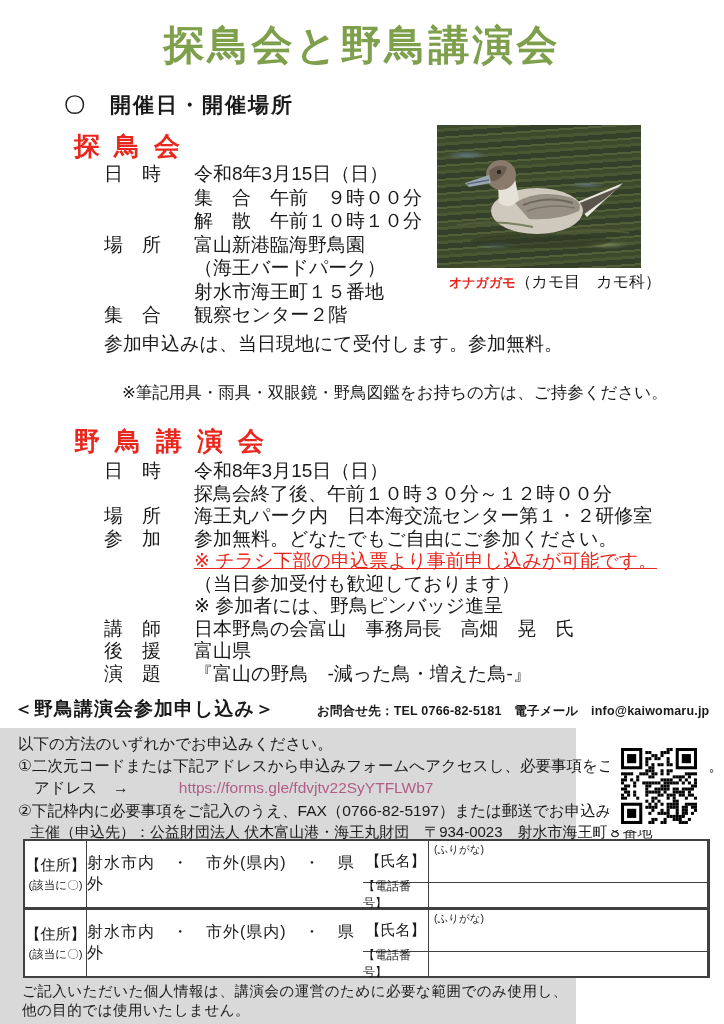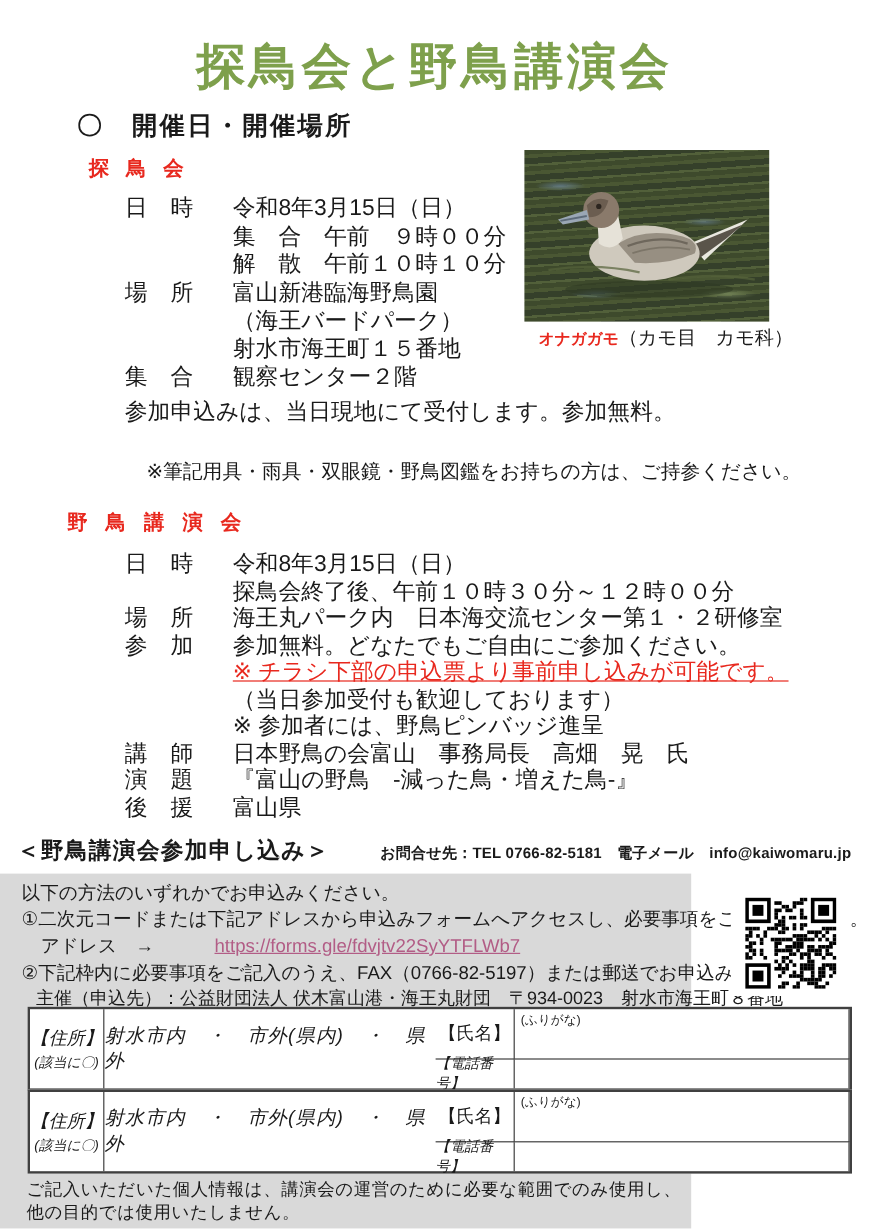--- a/index.html
+++ b/index.html
@@ -7,28 +7,28 @@
     --red:#e8281e;
     --link:#b25d86;
     --gray:#d9d9d9;
     --border:#404040;
   }
   *{margin:0;padding:0;box-sizing:border-box;}
   html,body{background:#fff;}
   body{font-family:"Liberation Sans","DejaVu Sans",sans-serif;color:#1a1a1a;}
   .page{position:relative;width:724px;height:1024px;background:#fff;overflow:hidden;}
 
-  .title{position:absolute;top:28px;left:0;right:0;text-align:center;
+  .title{position:absolute;top:18px;left:0;right:0;text-align:center;
          font-size:41px;font-weight:bold;color:var(--green);letter-spacing:3px;}
 
   .kaisai{position:absolute;top:91px;left:64px;font-size:21px;font-weight:bold;letter-spacing:2px;}
 
-  .sec-head{position:absolute;color:var(--red);font-size:17px;font-weight:bold;}
+  .sec-head{position:absolute;color:var(--red);font-size:26px;font-weight:bold;}
   .sec1-head{top:129px;left:74px;letter-spacing:14px;}
-  .sec2-head{top:424px;left:56px;letter-spacing:15px;}
+  .sec2-head{top:424px;left:74px;letter-spacing:15px;}
 
   .rows{position:absolute;left:104px;font-size:19px;}
   .rows1{top:162px;line-height:23.5px;}
   .rows2{top:460px;line-height:22.5px;}
   .drow{display:flex;}
   .dlabel{width:90px;flex-shrink:0;font-weight:400;}
   .dvalue{flex:1;white-space:nowrap;}
   .red-ul{color:var(--red);text-decoration:underline;text-decoration-color:var(--red);}
 
   .photo{position:absolute;left:437px;top:125px;width:204px;height:143px;
@@ -49,33 +49,33 @@
   .apply-title{font-size:19px;font-weight:bold;letter-spacing:1px;}
   .apply-contact{font-size:12.5px;font-weight:bold;margin-left:42px;letter-spacing:.2px;}
 
   .graybox{position:absolute;top:728px;left:0;width:576px;height:296px;background:var(--gray);}
   .gline{position:absolute;font-size:15.5px;white-space:nowrap;}
   .g-intro{top:6px;left:18px;}
   .g-m1{top:28px;left:18px;}
   .g-addr{top:50px;left:34px;}
   .g-m2{top:73px;left:18px;}
   .g-org{top:95px;left:30px;font-size:15px;}
-  .linktext{color:var(--link);text-decoration:underline;margin-left:8px;padding-left:38px;}
+  .linktext{color:var(--link);margin-left:8px;padding-left:38px;}
 
   .qrbox{position:absolute;top:14px;left:609px;width:99px;height:88px;background:#fff;
          display:flex;align-items:center;justify-content:center;}
 
   .form-table{position:absolute;left:23px;width:687px;background:#fff;
               border:2px solid var(--border);display:grid;
               grid-template-columns:62px 276px 66px 279px;
               grid-template-rows:42px 24px;}
   .t1{top:111px;}
   .t2{top:180px;}
   .cell{border-right:1px solid var(--border);border-bottom:1px solid var(--border);}
-  .no-b{border-bottom:none;font-style:italic;}
+  .no-b{border-bottom:none;}
   .no-r{border-right:none;}
   .c-name{display:flex;align-items:center;justify-content:center;font-size:15px;font-weight:500;}
   .c-furi{font-size:10.5px;padding:2px 5px;color:#222;}
   .c-phone{display:flex;align-items:center;justify-content:center;font-size:12px;}
   .c-addr{grid-row:1/3;display:flex;flex-direction:column;align-items:center;justify-content:center;gap:3px;}
   .c-addr .a1{font-size:15px;font-weight:500;}
   .c-addr .a2{font-size:11.5px;}
   .c-opt{grid-row:1/3;display:flex;align-items:center;justify-content:center;font-size:16px;letter-spacing:1px;}
 
   .privacy{position:absolute;top:254px;left:22px;font-size:14.5px;
@@ -170,29 +170,29 @@
         <div>※ 参加者には、野鳥ピンバッジ進呈</div>
       </div>
     </div>
     <div class="drow">
       <div class="dlabel">講　師</div>
       <div class="dvalue">
         <div>日本野鳥の会富山　事務局長　高畑　晃　氏</div>
       </div>
     </div>
     <div class="drow">
+      <div class="dlabel">後　援</div>
+      <div class="dvalue">
+        <div>富山県</div>
+      </div>
+    </div>
+    <div class="drow">
       <div class="dlabel">演　題</div>
       <div class="dvalue">
         <div>『富山の野鳥　-減った鳥・増えた鳥-』</div>
-      </div>
-    </div>
-    <div class="drow">
-      <div class="dlabel">後　援</div>
-      <div class="dvalue">
-        <div>富山県</div>
       </div>
     </div>
   </div>
 
   <div class="apply-line">
     <span class="apply-title">＜野鳥講演会参加申し込み＞</span>
     <span class="apply-contact">お問合せ先：TEL 0766-82-5181　電子メール　info@kaiwomaru.jp</span>
   </div>
 
   <div class="graybox">

